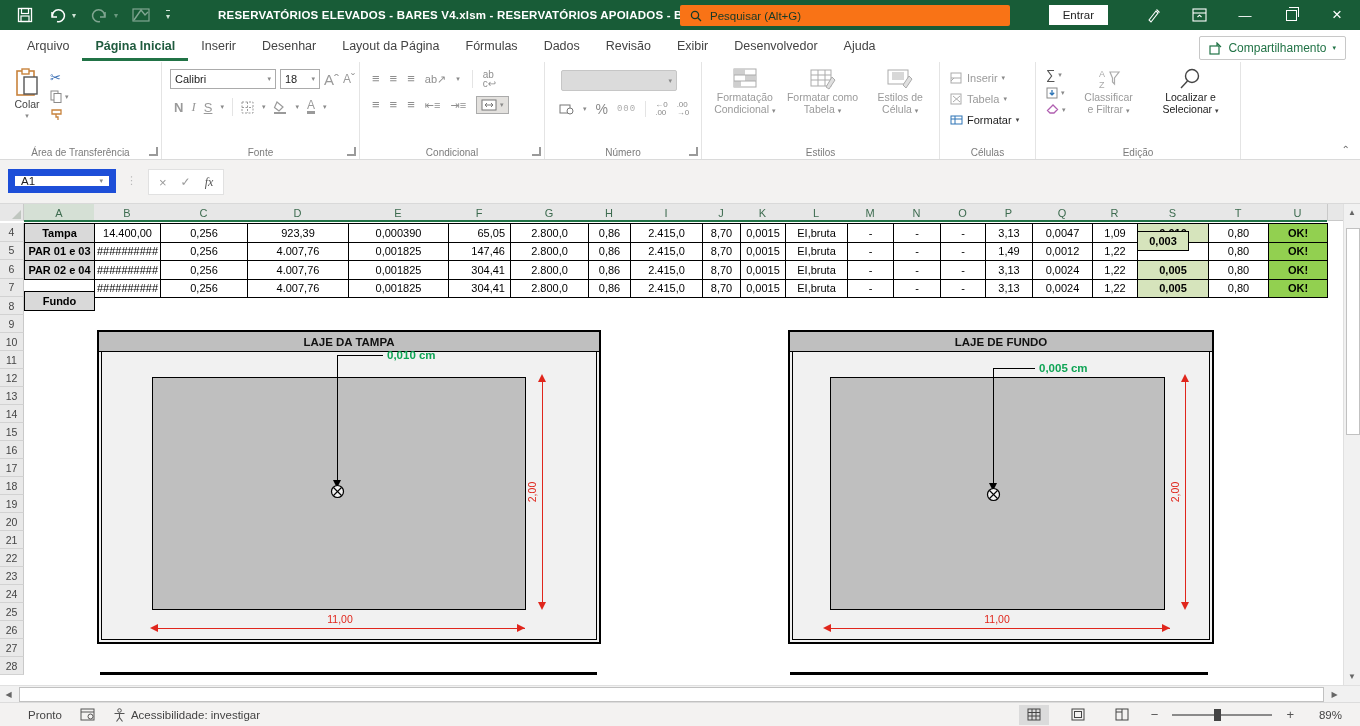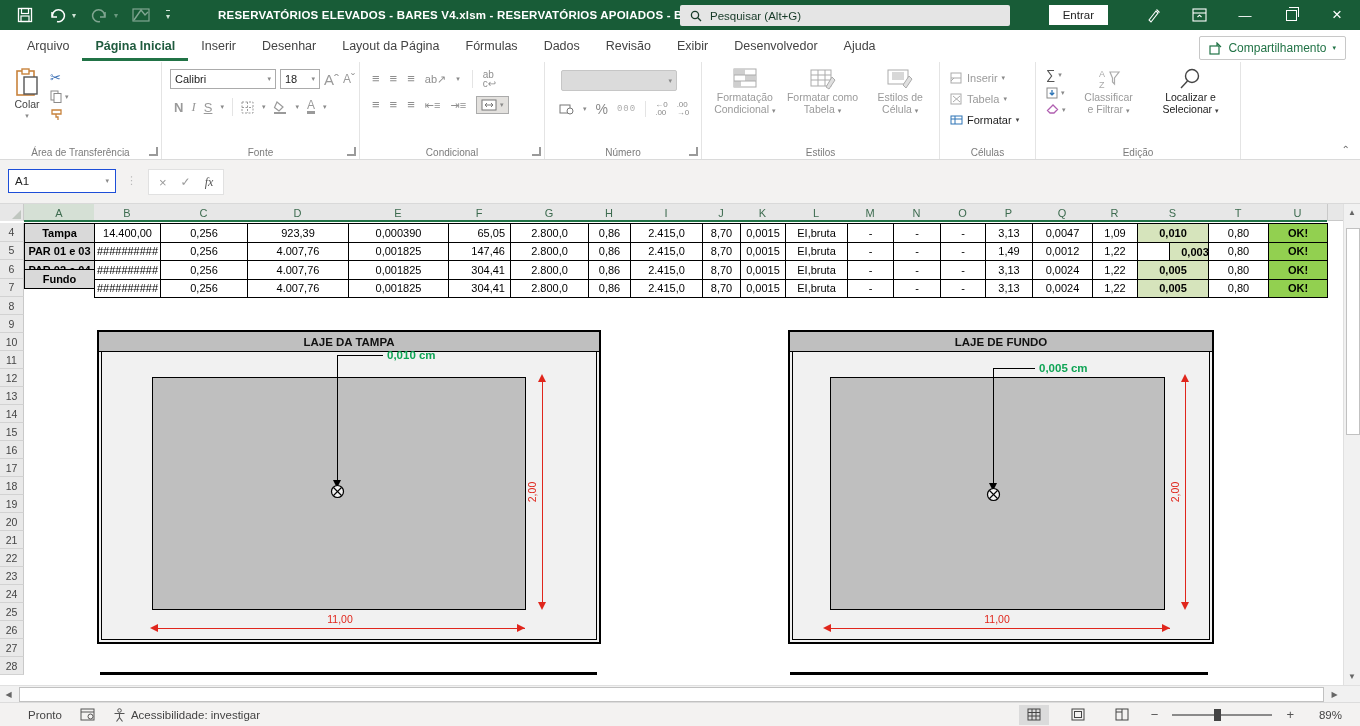--- a/index.html
+++ b/index.html
@@ -6,21 +6,21 @@
   body{width:1360px;height:726px;position:relative;overflow:hidden;
        font-family:"Liberation Sans",sans-serif;background:#fff;color:#333;}
   
   .titlebar{position:absolute;left:0;top:0;width:1360px;height:30px;background:#185C37;
             display:flex;align-items:center;color:#fff;}
   .qat{display:flex;align-items:center;gap:14px;padding-left:16px;}
   .qat .ic{width:18px;height:18px;display:flex;align-items:center;justify-content:center;}
   .chev{font-size:8px;color:#cfe3d6;margin-left:-8px;}
   .dim{opacity:.45;}
   .tb-title{font-size:11.5px;font-weight:bold;white-space:nowrap;margin-left:48px;letter-spacing:.2px;}
-  .searchbox{position:absolute;left:680px;top:5px;width:330px;height:21px;background:#e5e5e5;
+  .searchbox{position:absolute;left:680px;top:5px;width:330px;height:21px;background:#f97316;
              border-radius:2px;display:flex;align-items:center;gap:8px;padding-left:10px;
              color:#173A28;font-size:11.5px;box-sizing:border-box;}
   .tb-right{position:absolute;right:0;top:0;height:30px;display:flex;align-items:center;}
   .entrar{background:#fff;color:#222;font-size:11.5px;padding:4px 14px;margin-right:22px;cursor:default;}
   .tb-ic{width:46px;height:30px;display:flex;align-items:center;justify-content:center;}
   .restore-ic{width:9px;height:9px;border:1px solid #fff;position:relative;}
   .restore-ic:before{content:"";position:absolute;left:2px;top:-4px;width:9px;height:9px;border:1px solid #fff;border-bottom:none;border-left:none;}
   
   .tabrow{position:absolute;left:0;top:30px;width:1360px;height:32px;background:#fff;display:flex;align-items:center;}
   .tab{font-size:12.5px;color:#444;padding:8px 13px;white-space:nowrap;}
@@ -38,21 +38,21 @@
   .dd{font-size:7px;color:#8a8a8a;}
   .combo{border:1px solid #ABABAB;background:#fff;font-size:11px;color:#222;display:flex;align-items:center;justify-content:space-between;padding:0 4px;height:20px;box-sizing:border-box;}
   .alnico{font-size:13px;color:#8f8f8f;line-height:12px;}
   .mergebox{border:1px solid #ababab;background:#E3E1DE;display:flex;align-items:center;gap:3px;padding:2px 4px;}
   .numbox{width:116px;height:21px;background:#DBDBDB;border:1px solid #C6C6C6;border-radius:2px;display:flex;align-items:center;justify-content:flex-end;padding-right:4px;box-sizing:border-box;}
   .stybtn{width:78px;}
   .cellrow{display:flex;align-items:center;gap:4px;font-size:11px;height:21px;}
   .collapse{position:absolute;right:10px;bottom:4px;color:#666;font-size:10px;}
   
   .fbar{position:absolute;left:0;top:160px;width:1360px;height:44px;background:#F3F2F1;border-bottom:1px solid #D9D9D9;box-sizing:border-box;}
-  .namebox{position:absolute;left:8px;top:9px;width:108px;height:24px;background:#fff;border:1px solid #1d4ed8;
+  .namebox{position:absolute;left:8px;top:9px;width:108px;height:24px;background:#fff;border:7px solid #1d4ed8;
            display:flex;align-items:center;justify-content:space-between;padding:0 6px;font-size:11.5px;color:#222;box-sizing:border-box;}
   .fxbtns{position:absolute;left:148px;top:9px;height:24px;display:flex;align-items:center;gap:14px;background:#fff;border:1px solid #E1E1E1;padding:0 10px;}
   .fxbtns span{color:#9a9a9a;font-size:12px;}
   .fx{font-family:"Liberation Serif",serif;font-style:italic;color:#555 !important;}
   .finput{position:absolute;left:258px;top:9px;right:8px;height:24px;background:#fff;border:1px solid #E1E1E1;
           display:flex;align-items:center;padding:0 8px;font-size:11.5px;color:#222;}
   
   #sheet{position:absolute;left:0;top:204px;width:1360px;height:481px;background:#fff;overflow:hidden;}
   .hdrstrip{position:absolute;left:0;top:0;width:1343px;height:17px;background:#E7E7E7;border-bottom:1px solid #C9C9C9;box-sizing:border-box;}
   .corner{position:absolute;left:0;top:0;width:24px;height:17px;background:#E7E7E7;border-right:1px solid #C9C9C9;box-sizing:border-box;}
@@ -587,21 +587,21 @@
     <div class="cell" style="left: 630px; top: 37.5px; width: 73px; height: 19.5px;">2.415,0</div>
     <div class="cell" style="left: 702px; top: 37.5px; width: 39px; height: 19.5px;">8,70</div>
     <div class="cell" style="left: 740px; top: 37.5px; width: 46px; height: 19.5px;">0,0015</div>
     <div class="cell" style="left: 785px; top: 37.5px; width: 63px; height: 19.5px;">EI,bruta</div>
     <div class="cell" style="left: 847px; top: 37.5px; width: 47px; height: 19.5px;">-</div>
     <div class="cell" style="left: 893px; top: 37.5px; width: 48px; height: 19.5px;">-</div>
     <div class="cell" style="left: 940px; top: 37.5px; width: 46px; height: 19.5px;">-</div>
     <div class="cell" style="left: 985px; top: 37.5px; width: 48px; height: 19.5px;">1,49</div>
     <div class="cell" style="left: 1032px; top: 37.5px; width: 61px; height: 19.5px;">0,0012</div>
     <div class="cell" style="left: 1092px; top: 37.5px; width: 46px; height: 19.5px;">1,22</div>
-    <div class="cell c-s" style="left: 1137px; top: 38px; width: 52px; height: 19.5px; margin-left: 32px;">0,003</div>
+    <div class="cell c-s" style="left: 1137px; top: 27px; width: 52px; height: 19.5px;">0,003</div>
     <div class="cell" style="left: 1208px; top: 37.5px; width: 61px; height: 19.5px;">0,80</div>
     <div class="cell c-ok" style="left: 1268px; top: 37.5px; width: 60px; height: 19.5px;">OK!</div>
     <div class="cell c-label" style="left: 24px; top: 56px; width: 71px; height: 19.5px;">PAR 02 e 04</div>
     <div class="cell" style="left: 94px; top: 56px; width: 67px; height: 19.5px;">##########</div>
     <div class="cell" style="left: 160px; top: 56px; width: 88px; height: 19.5px;">0,256</div>
     <div class="cell" style="left: 247px; top: 56px; width: 102px; height: 19.5px;">4.007,76</div>
     <div class="cell" style="left: 348px; top: 56px; width: 101px; height: 19.5px;">0,001825</div>
     <div class="cell c-right" style="left: 448px; top: 56px; width: 63px; height: 19.5px;">304,41</div>
     <div class="cell" style="left: 510px; top: 56px; width: 79px; height: 19.5px;">2.800,0</div>
     <div class="cell" style="left: 588px; top: 56px; width: 43px; height: 19.5px;">0,86</div>
@@ -611,21 +611,21 @@
     <div class="cell" style="left: 785px; top: 56px; width: 63px; height: 19.5px;">EI,bruta</div>
     <div class="cell" style="left: 847px; top: 56px; width: 47px; height: 19.5px;">-</div>
     <div class="cell" style="left: 893px; top: 56px; width: 48px; height: 19.5px;">-</div>
     <div class="cell" style="left: 940px; top: 56px; width: 46px; height: 19.5px;">-</div>
     <div class="cell" style="left: 985px; top: 56px; width: 48px; height: 19.5px;">3,13</div>
     <div class="cell" style="left: 1032px; top: 56px; width: 61px; height: 19.5px;">0,0024</div>
     <div class="cell" style="left: 1092px; top: 56px; width: 46px; height: 19.5px;">1,22</div>
     <div class="cell c-s" style="left: 1137px; top: 56px; width: 72px; height: 19.5px;">0,005</div>
     <div class="cell" style="left: 1208px; top: 56px; width: 61px; height: 19.5px;">0,80</div>
     <div class="cell c-ok" style="left: 1268px; top: 56px; width: 60px; height: 19.5px;">OK!</div>
-    <div class="cell c-label" style="left: 24px; top: 65px; width: 71px; height: 19.5px;">Fundo</div>
+    <div class="cell c-label" style="left: 24px; top: 87px; width: 71px; height: 19.5px;">Fundo</div>
     <div class="cell" style="left: 94px; top: 74.5px; width: 67px; height: 19.5px;">##########</div>
     <div class="cell" style="left: 160px; top: 74.5px; width: 88px; height: 19.5px;">0,256</div>
     <div class="cell" style="left: 247px; top: 74.5px; width: 102px; height: 19.5px;">4.007,76</div>
     <div class="cell" style="left: 348px; top: 74.5px; width: 101px; height: 19.5px;">0,001825</div>
     <div class="cell c-right" style="left: 448px; top: 74.5px; width: 63px; height: 19.5px;">304,41</div>
     <div class="cell" style="left: 510px; top: 74.5px; width: 79px; height: 19.5px;">2.800,0</div>
     <div class="cell" style="left: 588px; top: 74.5px; width: 43px; height: 19.5px;">0,86</div>
     <div class="cell" style="left: 630px; top: 74.5px; width: 73px; height: 19.5px;">2.415,0</div>
     <div class="cell" style="left: 702px; top: 74.5px; width: 39px; height: 19.5px;">8,70</div>
     <div class="cell" style="left: 740px; top: 74.5px; width: 46px; height: 19.5px;">0,0015</div>

